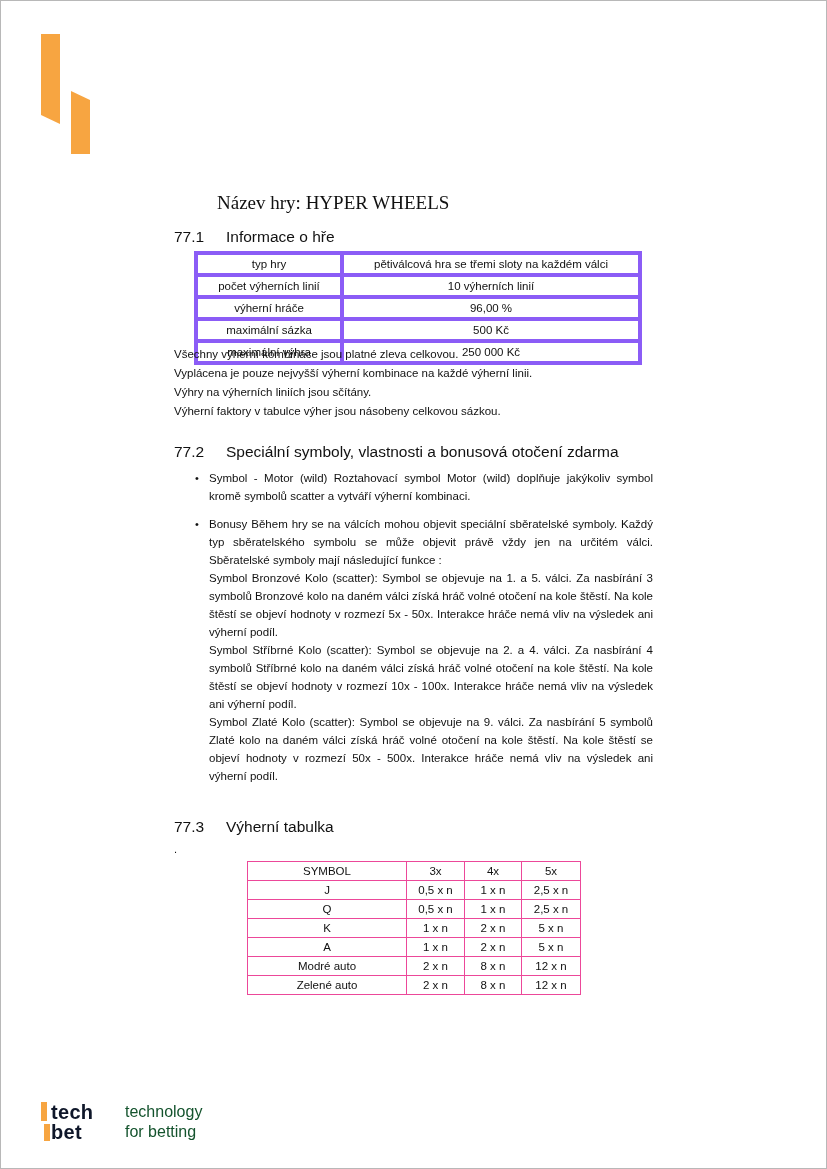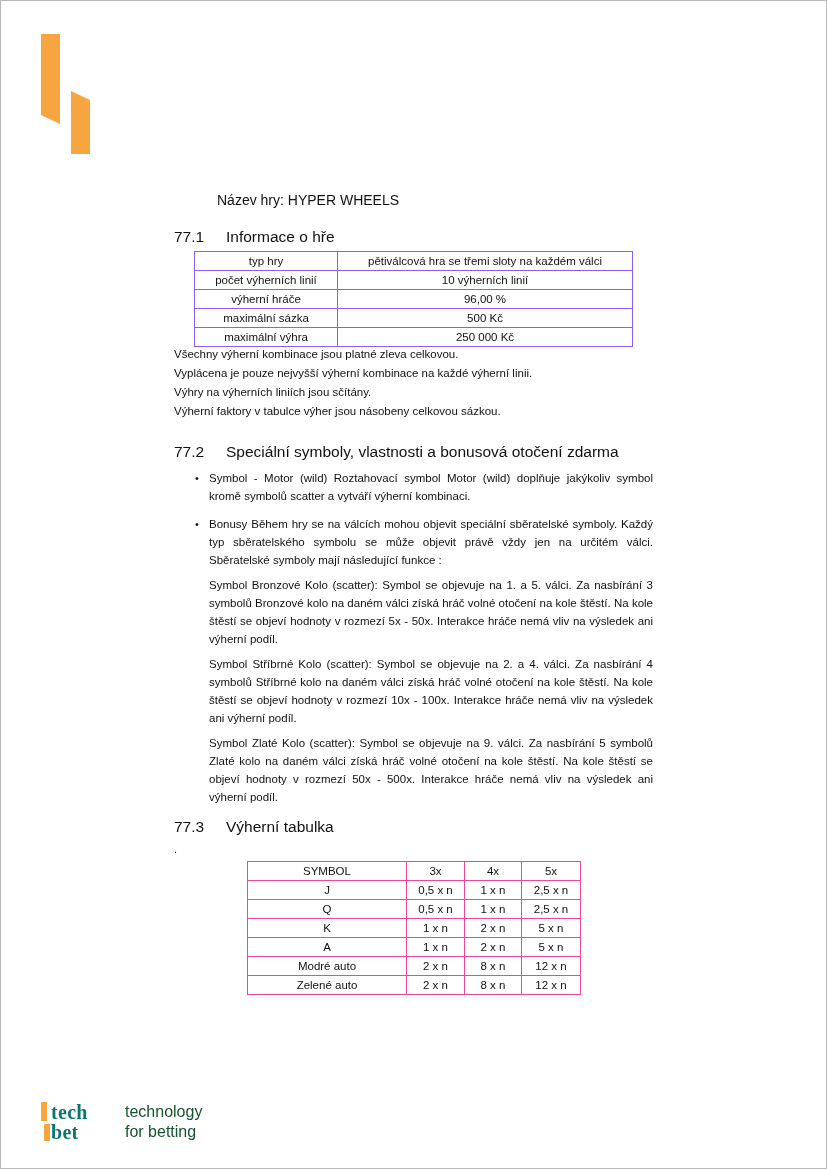--- a/index.html
+++ b/index.html
@@ -2,40 +2,40 @@
 <html><head>
 <meta charset="utf-8">
 <style>
   html, body { margin: 0; padding: 0; background: #ffffff; }
   body { width: 827px; height: 1169px; position: relative; overflow: hidden;
          font-family: "Liberation Sans", "DejaVu Sans", sans-serif; color: #111; }
   .page { position: absolute; left: 0; top: 0; width: 825px; height: 1167px;
           border: 1px solid #b8b8b8; background: #fff; }
   .logo-top { position: absolute; left: 40px; top: 33px; width: 52px; height: 122px; }
   .abs { position: absolute; }
-  .title { left: 216px; top: 191px; font-size: 14px; }
+  .title { left: 216px; top: 191px; font-size: 19px; font-family: Liberation Serif, serif; }
   .h2 { font-size: 15.5px; }
   .h2 .num { display: inline-block; width: 52px; }
   table.info { position: absolute; left: 193px; top: 250px; border-collapse: collapse; font-size: 11.5px; }
-  table.info td { border: 1px solid #8b5cf6; height: 18px; padding: 0 6px; text-align: center; line-height: 17px; }
+  table.info td { border: 4px solid #8b5cf6; height: 18px; padding: 0 6px; text-align: center; line-height: 17px; }
   table.info td.k { width: 130px; }
   table.info td.v { width: 282px; }
   .para { font-size: 11.5px; line-height: 19px; left: 173px; }
   .section-body { left: 208px; width: 444px; font-size: 11.5px; line-height: 18px; text-align: justify; }
   .bullet { position: absolute; left: -14px; top: 0; font-size: 11px; }
-  .sub { margin-top: 7px; }
+  .sub { }
   table.pay { position: absolute; left: 246px; top: 860px; border-collapse: collapse; font-size: 11.5px; }
   table.pay td { border: 1px solid #ec4899; height: 18px; text-align: center; padding: 0; line-height: 17px; }
   table.pay td.c0 { width: 158px; }
   table.pay td.c1 { width: 57px; }
   table.pay td.c2 { width: 56px; }
   table.pay td.c3 { width: 58px; }
   .footer-logo { position: absolute; left: 40px; top: 1098px; width: 200px; height: 48px; }
   .fl-bar { position: absolute; left: 0; width: 6px; background: #f7a541; }
-  .fl-dark { position: absolute; left: 10px; font-size: 20px; font-weight: bold; color: #0f766e; line-height: 20px; letter-spacing: 0.3px; font-family: Liberation Serif, serif; }
+  .fl-dark { position: absolute; left: 10px; font-size: 20px; font-weight: bold; color: #0f172a; line-height: 20px; letter-spacing: 0.3px; }
   .fl-light { position: absolute; left: 84px; font-size: 16px; color: #14532d; line-height: 20px; }
 </style>
 </head>
 <body>
 
 <div class="page">
 
   <svg class="logo-top" viewBox="0 0 52 122">
     <polygon points="0,0 19,0 19,90 0,81" fill="#f7a541"></polygon>
     <polygon points="30,57 49,66 49,120 30,120" fill="#f7a541"></polygon>

